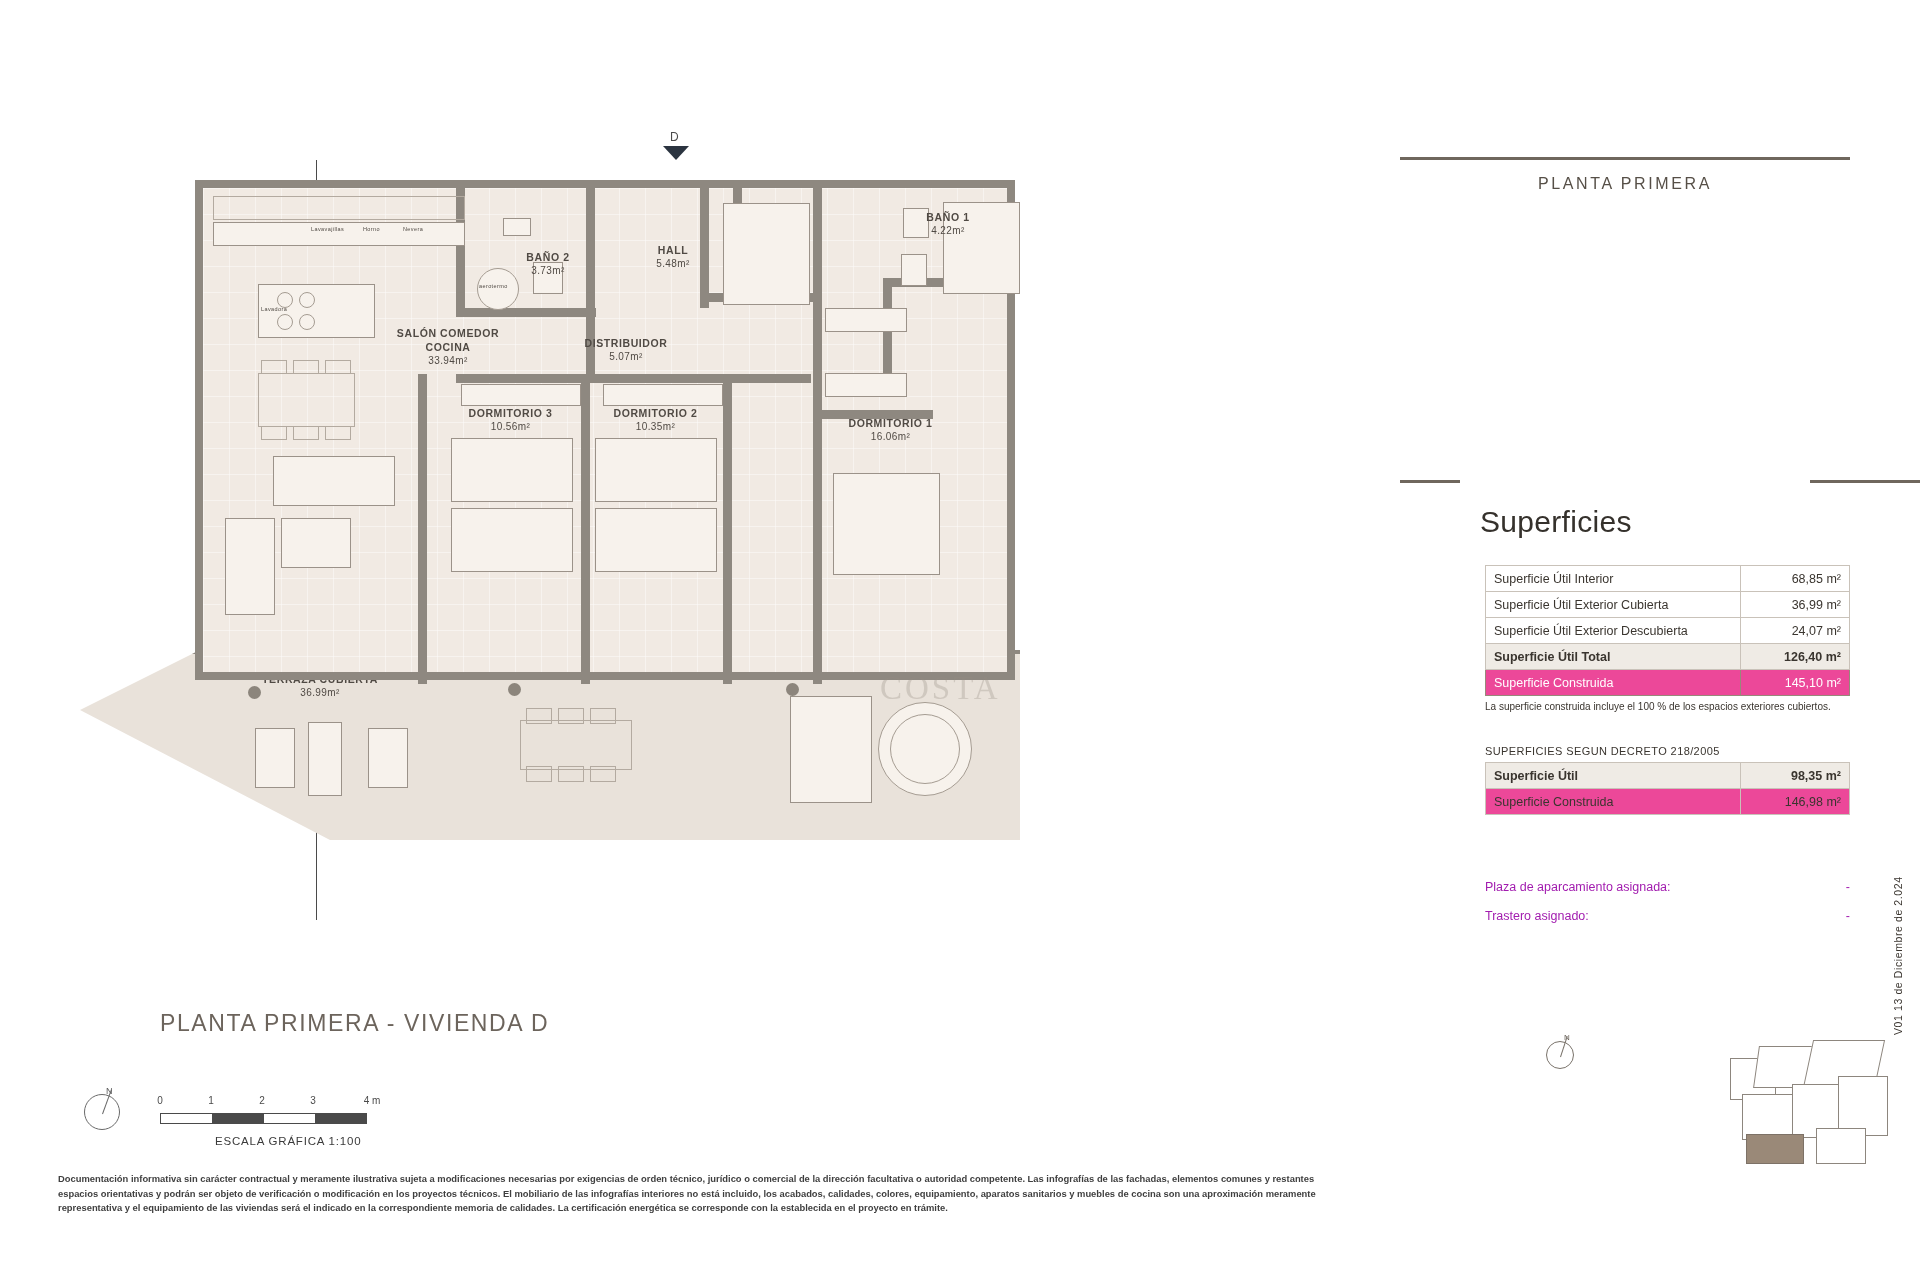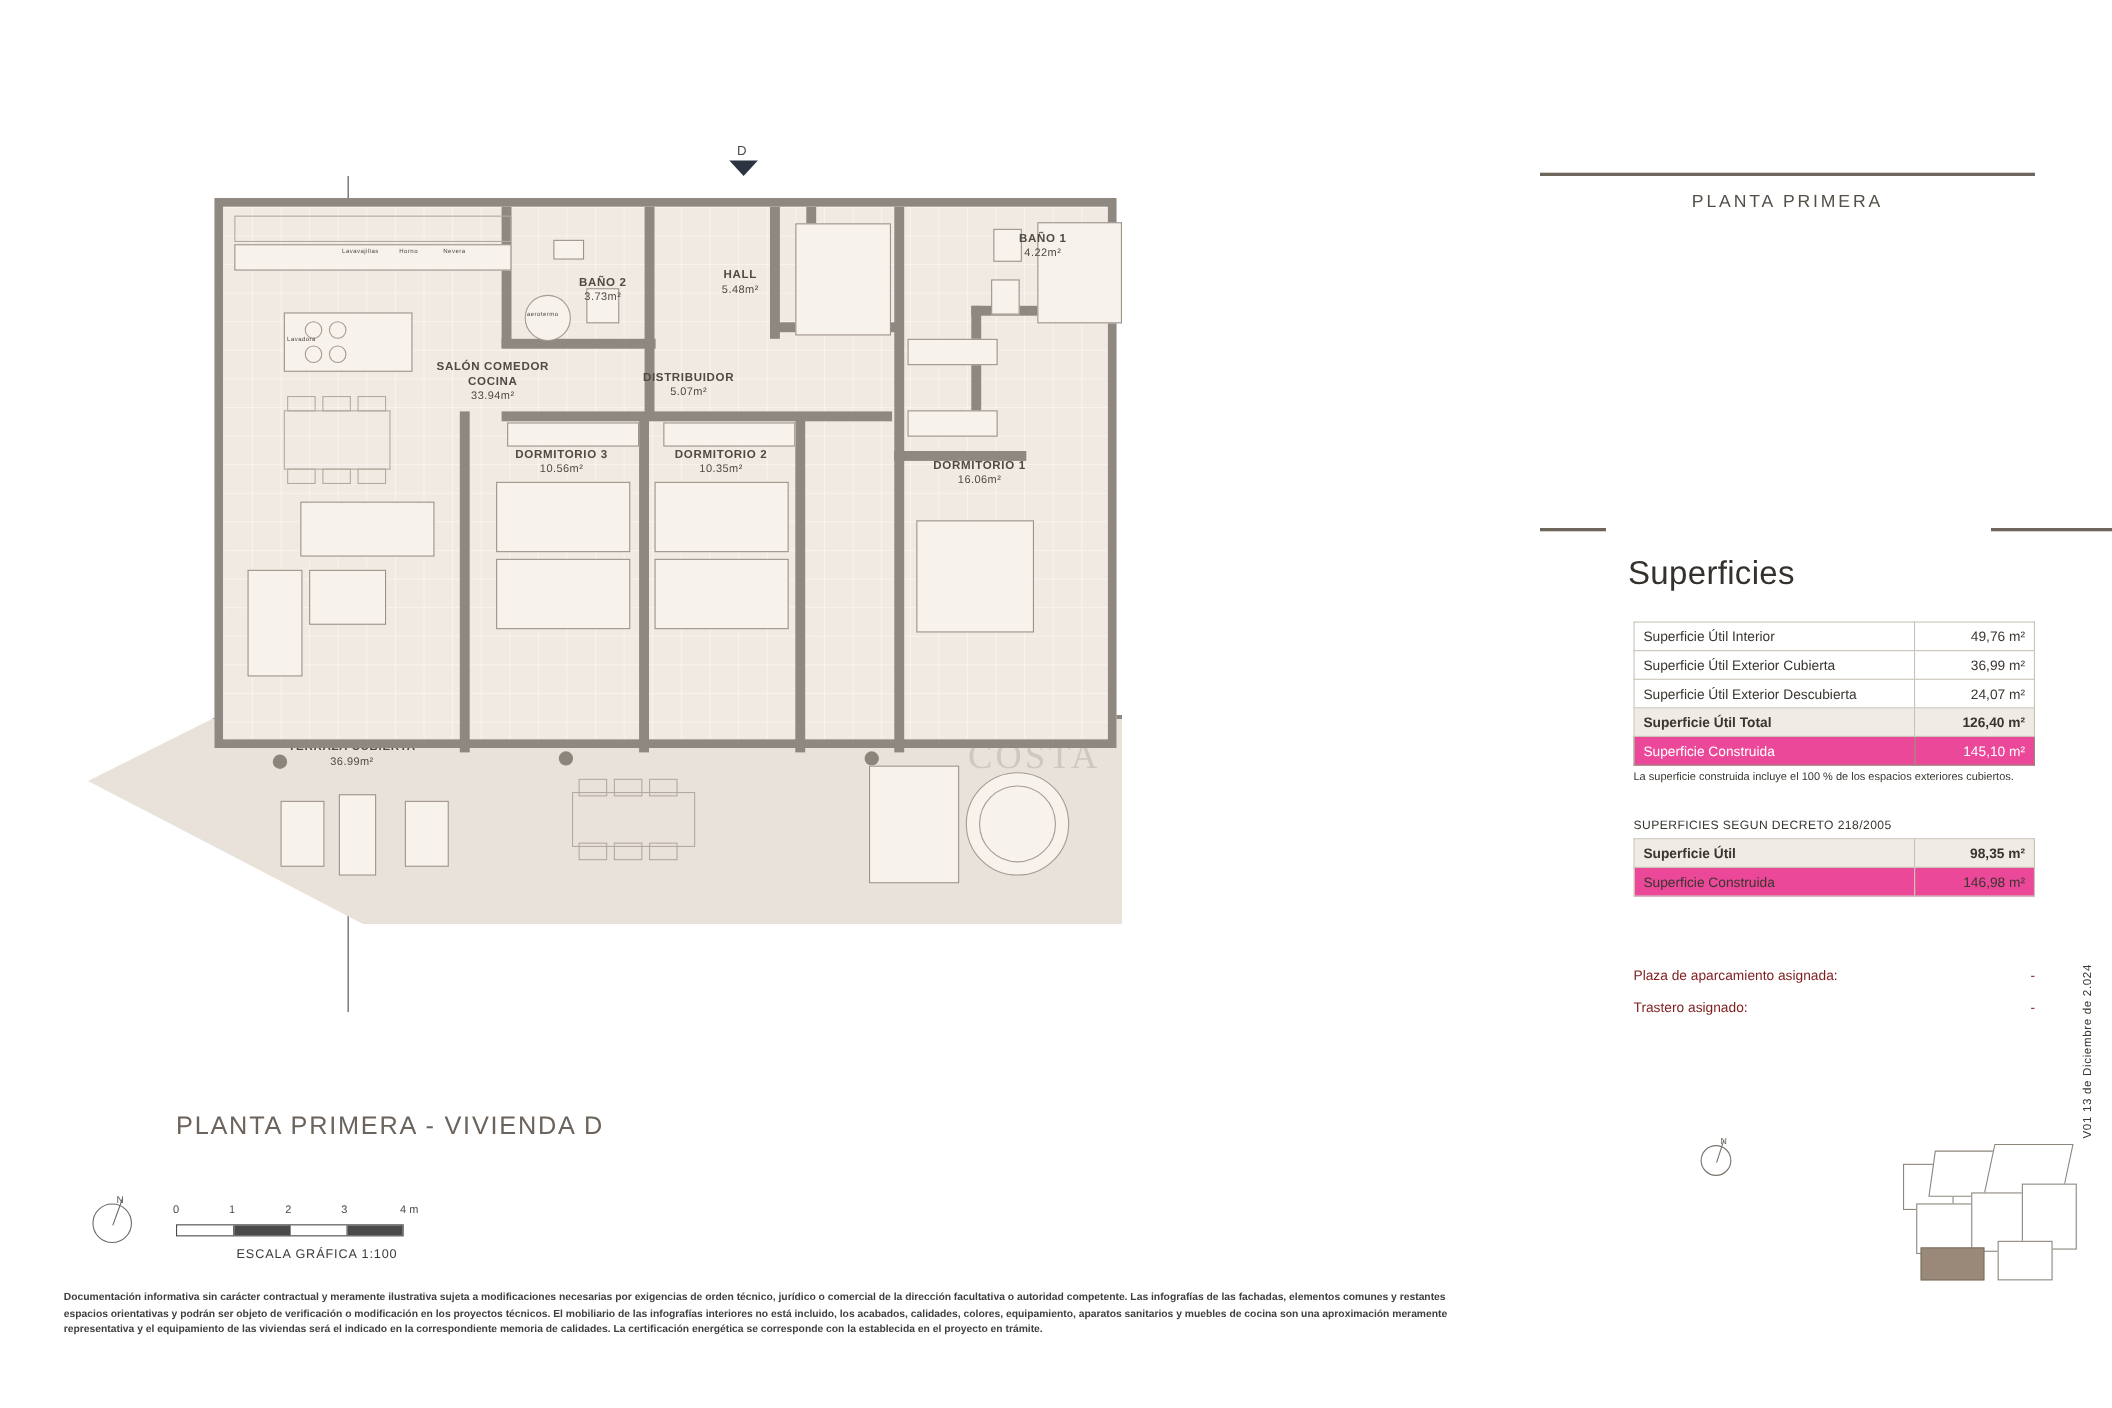--- a/index.html
+++ b/index.html
@@ -111,21 +111,21 @@
   tr.row-alt td{background:#efebe5;font-weight:bold;}
   tr.row-dark td{background:#ec4899;color:#ffffff;border-color:#97897a;}
 
   .sup-note{position:absolute;left:85px;top:700px;width:372px;font-size:10px;line-height:1.35;color:#3a352f;}
 
   .dec-head{position:absolute;left:85px;top:745px;font-size:11px;letter-spacing:.4px;color:#3a352f;}
   table.sup2{position:absolute;left:85px;top:762px;width:365px;border-collapse:collapse;font-size:12.5px;}
   table.sup2 td{border:1px solid #c9c2b9;padding:5.5px 8px;color:#3a352f;}
   table.sup2 td.v{text-align:right;width:92px;white-space:nowrap;}
 
-  .assign{position:absolute;left:85px;width:365px;font-size:12.5px;color:#7f1d1d;display:flex;justify-content:space-between;}
+  .assign{position:absolute;left:85px;width:365px;font-size:12.5px;color:#a21caf;display:flex;justify-content:space-between;}
 
   .key-compass{position:absolute;left:140px;top:1035px;width:40px;height:40px;}
   .key-compass .circ{position:absolute;inset:6px;border:1px solid #7a736b;border-radius:50%;}
   .key-compass .nline{position:absolute;left:20px;top:0px;width:1px;height:22px;background:#7a736b;transform:rotate(18deg);transform-origin:bottom;}
   .key-compass .n{position:absolute;left:24px;top:-2px;font-size:8px;color:#6a635b;}
 
   .keyplan{position:absolute;left:330px;top:1040px;width:160px;height:130px;}
   .kp{position:absolute;border:1px solid #8d867e;background:#ffffff;}
   .kp-hl{position:absolute;background:#9a8978;border:1px solid #7d7267;}
 
@@ -313,21 +313,21 @@
     <div class="planta-head">PLANTA PRIMERA</div>
     <div class="rule" style="left:0px;top:480px;width:60px;"></div>
     <div class="rule" style="left:410px;top:480px;width:110px;"></div>
 
     <div class="sup-title">Superficies</div>
 
     <table class="sup">
       <tbody>
           <tr>
         <td>Superficie Útil Interior</td>
-        <td class="v">49,76  m²</td>
+        <td class="v">68,85  m²</td>
       </tr>
       <tr>
         <td>Superficie Útil Exterior Cubierta</td>
         <td class="v">36,99  m²</td>
       </tr>
       <tr>
         <td>Superficie Útil Exterior Descubierta</td>
         <td class="v">24,07  m²</td>
       </tr>
       <tr class="row-alt">

